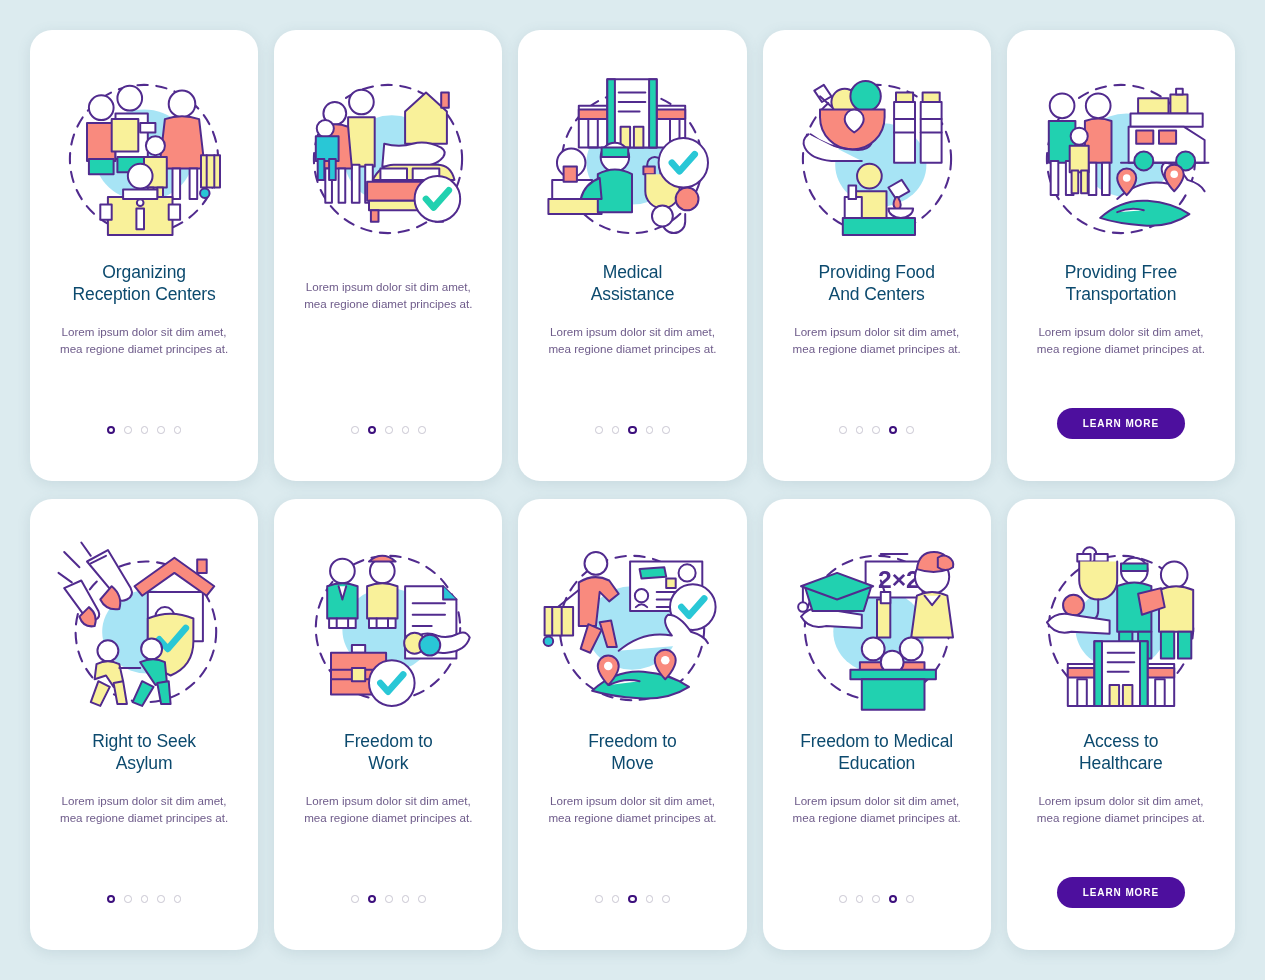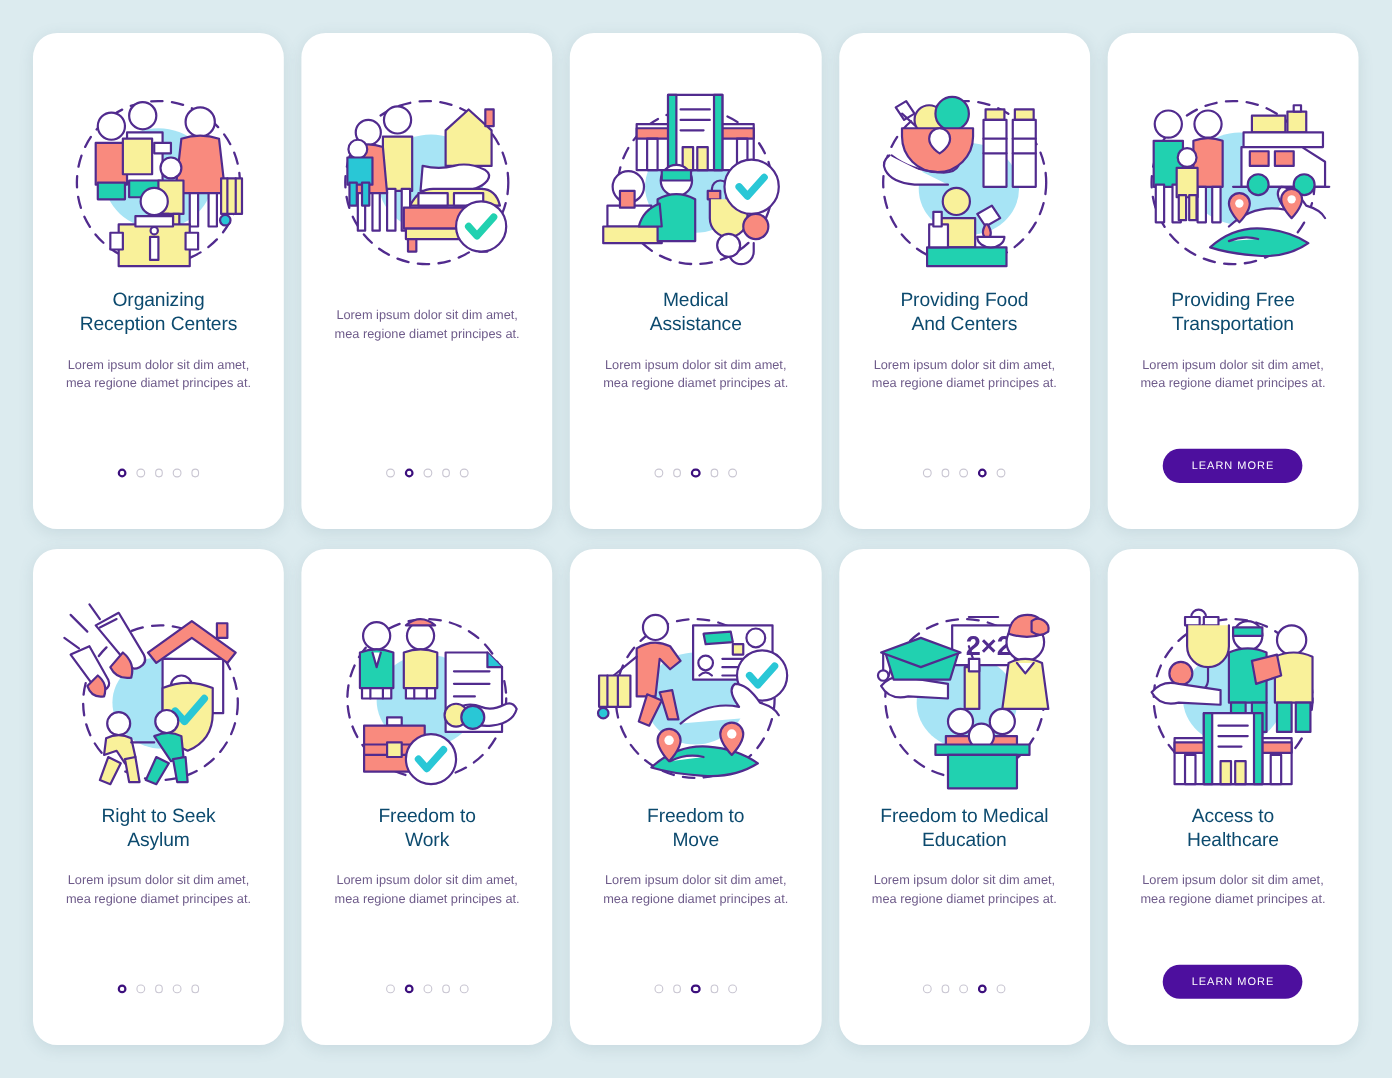--- a/index.html
+++ b/index.html
@@ -32,21 +32,21 @@
     align-items: center;
     padding: 26px 14px 18px 14px;
     position: relative;
     overflow: hidden;
   }
 
   .illus-wrap {
     width: 100%;
     height: 205px;
     display: flex;
-    align-items: flex-end;
+    align-items: center;
     justify-content: center;
     flex: 0 0 auto;
   }
 
   .illus-wrap svg { display: block; }
 
   .screen-title {
     font-size: 17.5px;
     font-weight: normal;
     color: #0c4a6e;
@@ -91,21 +91,21 @@
     width: 8.5px;
     height: 8.5px;
   }
 
   .learn-btn {
     background: #4d0f9e;
     color: #ffffff;
     border: none;
     border-radius: 18px;
     font-size: 10px;
-    font-weight: normal;
+    font-weight: bold;
     letter-spacing: 0.9px;
     padding: 10px 26px;
     margin-bottom: 24px;
     cursor: pointer;
     font-family: "Liberation Sans", sans-serif;
   }
 </style>
 </head>
 <body>
 

